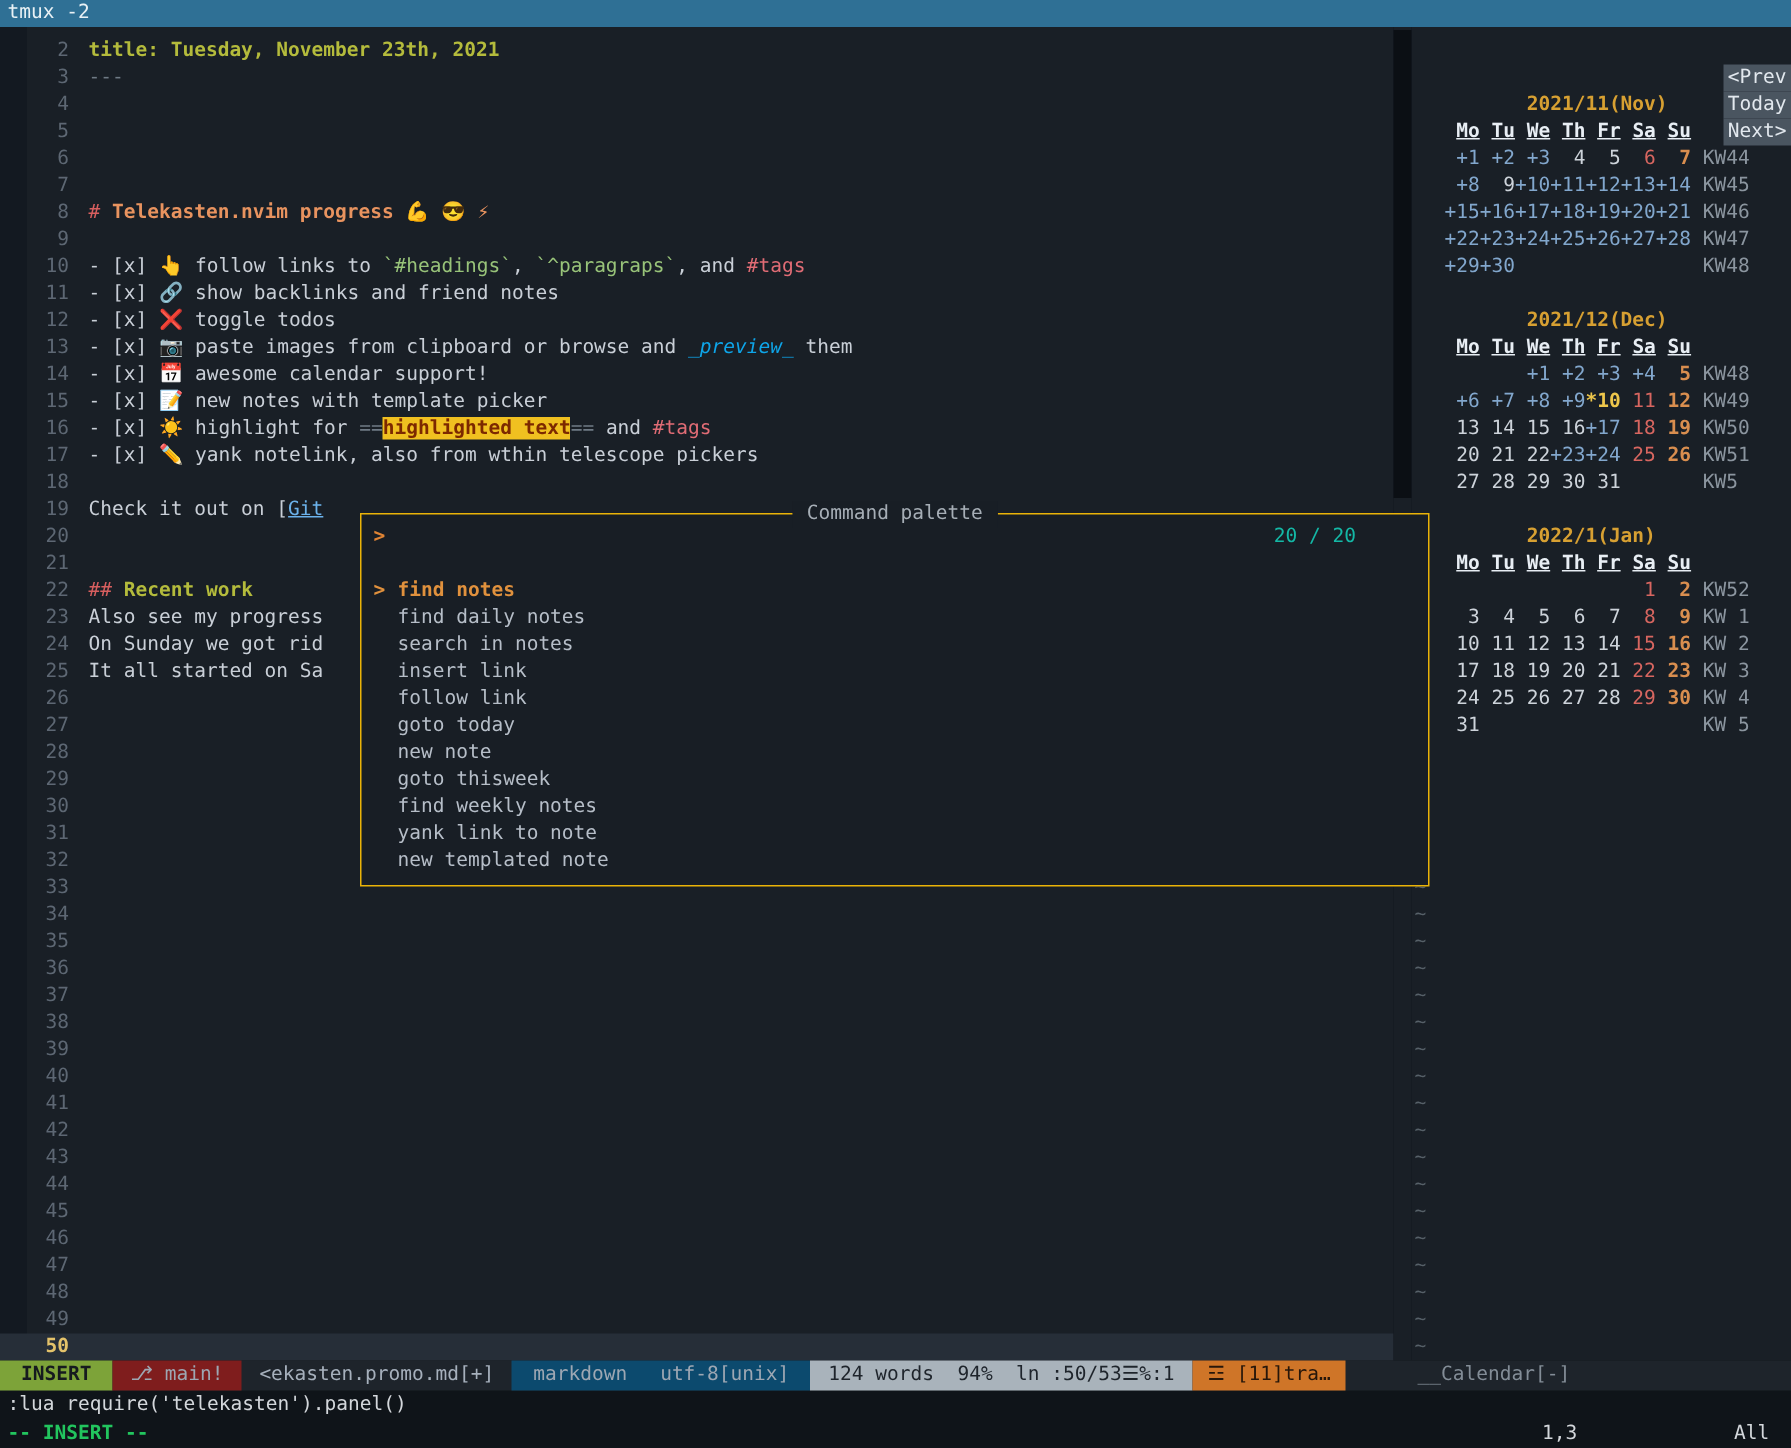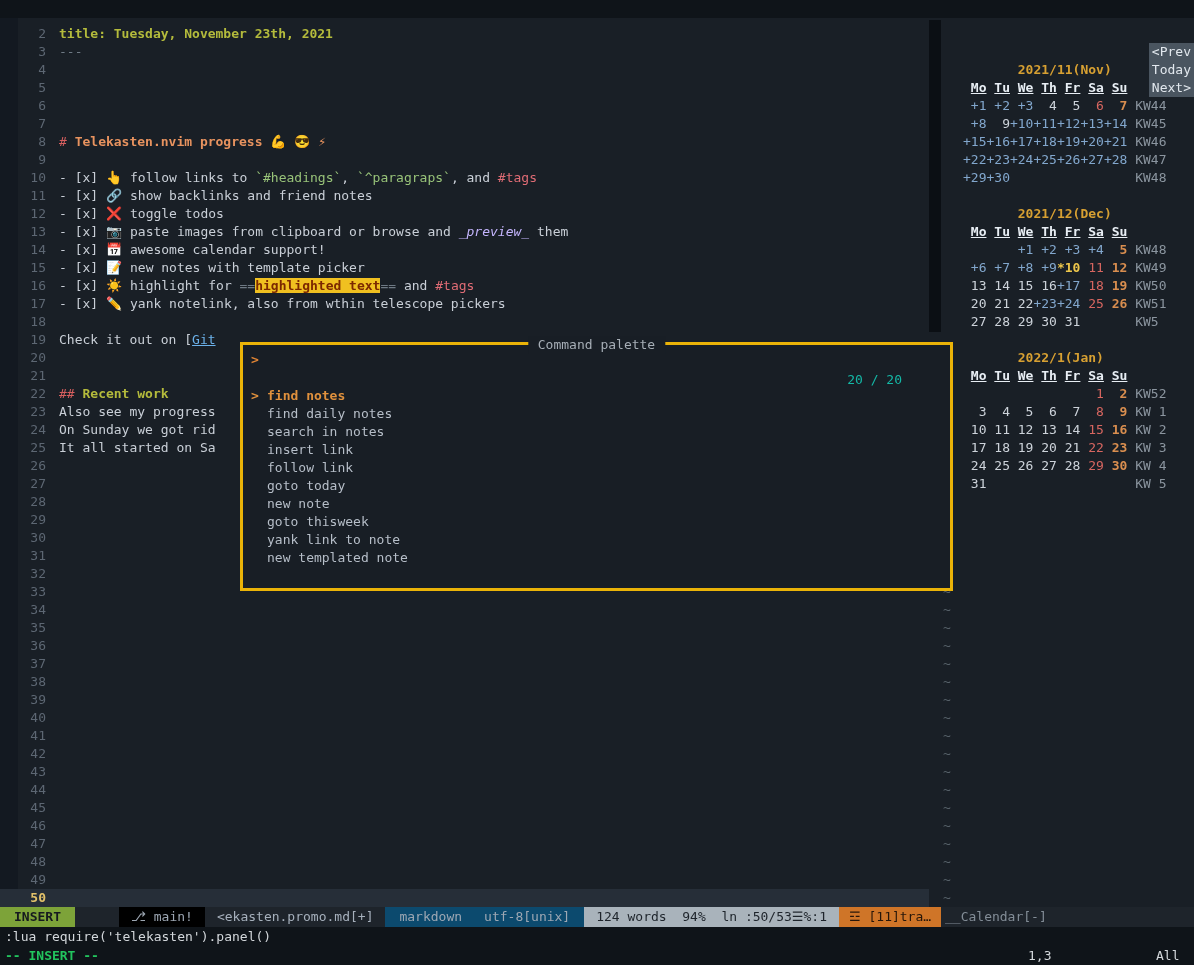--- a/index.html
+++ b/index.html
@@ -24,21 +24,21 @@
   .ed-txt { padding-left:13px; }
   .s-t { color:#c9cfd7; }
   .s-dim { color:#6f7a85; }
   .s-green { color:#b4bb3c; font-weight:bold; }
   .s-tag { color:#e06c75; }
   .s-tagmark { color:#d75f5f; }
   .s-h1 { color:#e8935f; font-weight:bold; }
   .s-code { color:#98c379; }
   .s-link { color:#6cb2eb; text-decoration:underline; }
   .s-hl { background:#f0c020; color:#7c2800; font-weight:bold; }
-  .s-it { color:#c4b5fd; font-style:italic;margin-top:36px; }
+  .s-it { color:#0ea5e9; font-style:italic;margin-top:36px; }
   
   .sep-col { position:absolute; left:929px; top:18px; width:12px; height:889px; background:#191f26; z-index:1; }
   .scroll-thumb { position:absolute; left:929px; top:20px; width:12px; height:312px; background:#0b0f14; z-index:2; }
   
   .calendar { position:absolute; left:941px; top:18px; width:253px; height:889px;
     background:#191f26; padding-top:7px; z-index:1; }
   .cal-line { height:18px; line-height:18px; white-space:pre; padding-left:22px; color:#cdd3da; }
   .nav-line { text-align:right; }
   .chip { display:inline-block; background:#4a5560; color:#e2e8ee; padding:0 3px; margin-left:6px; }
   .cal-title { color:#d7a032; font-weight:bold; }
@@ -46,56 +46,59 @@
   .cal-kw { color:#8b959f; }
   .cal-day { color:#cdd3da; }
   .d-l { color:#82a7cd; }
   .d-sa { color:#d76660; }
   .d-su { color:#d98e4f; font-weight:bold; }
   .d-today { color:#edc64b; font-weight:bold; }
   .tilde-line { padding-left:2px; }
   .tilde { color:#566068; }
   
   .palette { position:absolute; left:240px; top:342px; width:713px; height:249px;
-    background:#181e25; border:3px solid #eab308; z-index:10; padding-top:6px; }
+    background:#181e25; border:1px solid #eab308; z-index:10; padding-top:6px; }
   .palette-title { position:absolute; top:-9px; left:50%; transform:translateX(-50%);
     background:#181e25; padding:0 10px; color:#a6aeb6; height:18px; line-height:18px; }
   .palette-prompt-row { display:flex; height:18px; line-height:18px; padding:0 48px 0 8px; }
   .prompt-char { color:#e08434; font-weight:bold; }
-  .prompt-count { margin-left:auto; color:#14b8a6;margin-top:20px; }
+  .prompt-count { margin-left:auto; color:#14b8a6; }
   .palette-gap { height:18px; }
   .pal-item { position:relative; height:18px; line-height:18px; padding-left:24px; color:#b6bec8; white-space:pre; }
   .pal-item.selected { color:#e0913d; font-weight:bold; }
   .pal-caret { position:absolute; left:8px; color:#e0913d; }
   
   .statusline { position:absolute; left:0; top:907px; width:100%; height:20px;
     background:#1e242b; display:flex; line-height:20px; z-index:3; }
   .seg { white-space:pre;text-align:right; }
   .seg-mode { background:#7da339; color:#161a1f; font-weight:bold; padding:0 14px; }
-  .seg-branch { background:#000000; color:#9da7b3; padding:0 12px;margin-left:44px; }
+  .seg-branch { background:#7f1d1d; color:#9da7b3; padding:0 12px; }
   .seg-file { color:#a6b0bc; padding:0 12px; }
   .seg-ft { background:#0c4a6e; color:#9da7b3; padding:0 14px; }
   .seg-ft .enc { margin-left:22px; }
   .seg-stats { background:#a9b3bb; color:#1e242b; padding:0 12px; }
   .seg-warn { background:#cf7528; color:#26160a; padding:0 10px; }
   .seg-cal { position:absolute; left:945px; top:0; color:#838d97; }
   
   .cmdline { position:absolute; left:0; top:927px; width:100%; height:19px; line-height:19px;
     padding-left:5px; color:#d3d7db; }
   .modeline { position:absolute; left:0; top:946px; width:100%; height:19px; line-height:19px;
     padding-left:5px; color:#d3d7db; }
   .mode-text { font-weight:bold; color:#22c55e; }
   .ruler { position:absolute; left:1028px; top:0; }
   .scrollpos { position:absolute; left:1156px; top:0; }
 </style>
 </head>
 <body>
 
 <div class="screen">
 
+  <div class="tmux-bar">
+    <span>tmux  -2</span>
+  </div>
 
   <div class="editor">
     <div class="gutter-shade"></div>
     <div id="editor-lines">
         <div class="ed-row"><span class="ln">2</span><span class="ed-txt"><span class="s-green">title: Tuesday, November 23th, 2021</span></span></div>
         <div class="ed-row"><span class="ln">3</span><span class="ed-txt"><span class="s-dim">---</span></span></div>
         <div class="ed-row"><span class="ln">4</span><span class="ed-txt"></span></div>
         <div class="ed-row"><span class="ln">5</span></div>
         <div class="ed-row"><span class="ln">6</span><span class="ed-txt"></span></div>
         <div class="ed-row"><span class="ln">7</span><span class="ed-txt"></span></div>
@@ -215,20 +218,21 @@
     <div class="palette-gap"></div>
     <div id="palette-items">
         <div class="pal-item selected"><span class="pal-caret">&gt;</span><span>find notes</span></div>
         <div class="pal-item"><span>find daily notes</span></div>
         <div class="pal-item"><span>search in notes</span></div>
         <div class="pal-item"><span>insert link</span></div>
         <div class="pal-item"><span>follow link</span></div>
         <div class="pal-item"><span>goto today</span></div>
         <div class="pal-item"><span>new note</span></div>
         <div class="pal-item"><span>goto thisweek</span></div>
+        <div class="pal-item"><span>find weekly notes</span></div>
         <div class="pal-item"><span>yank link to note</span></div>
         <div class="pal-item"><span>new templated note</span></div>
       </div>
   </div>
 
   <div class="statusline">
     <span class="seg seg-mode">INSERT</span>
     <span class="seg seg-branch"><span>⎇</span> <span>main!</span></span>
     <span class="seg seg-file">&lt;ekasten.promo.md[+]</span>
     <span class="seg seg-ft"><span>markdown</span><span class="enc">utf-8[unix]</span></span>

